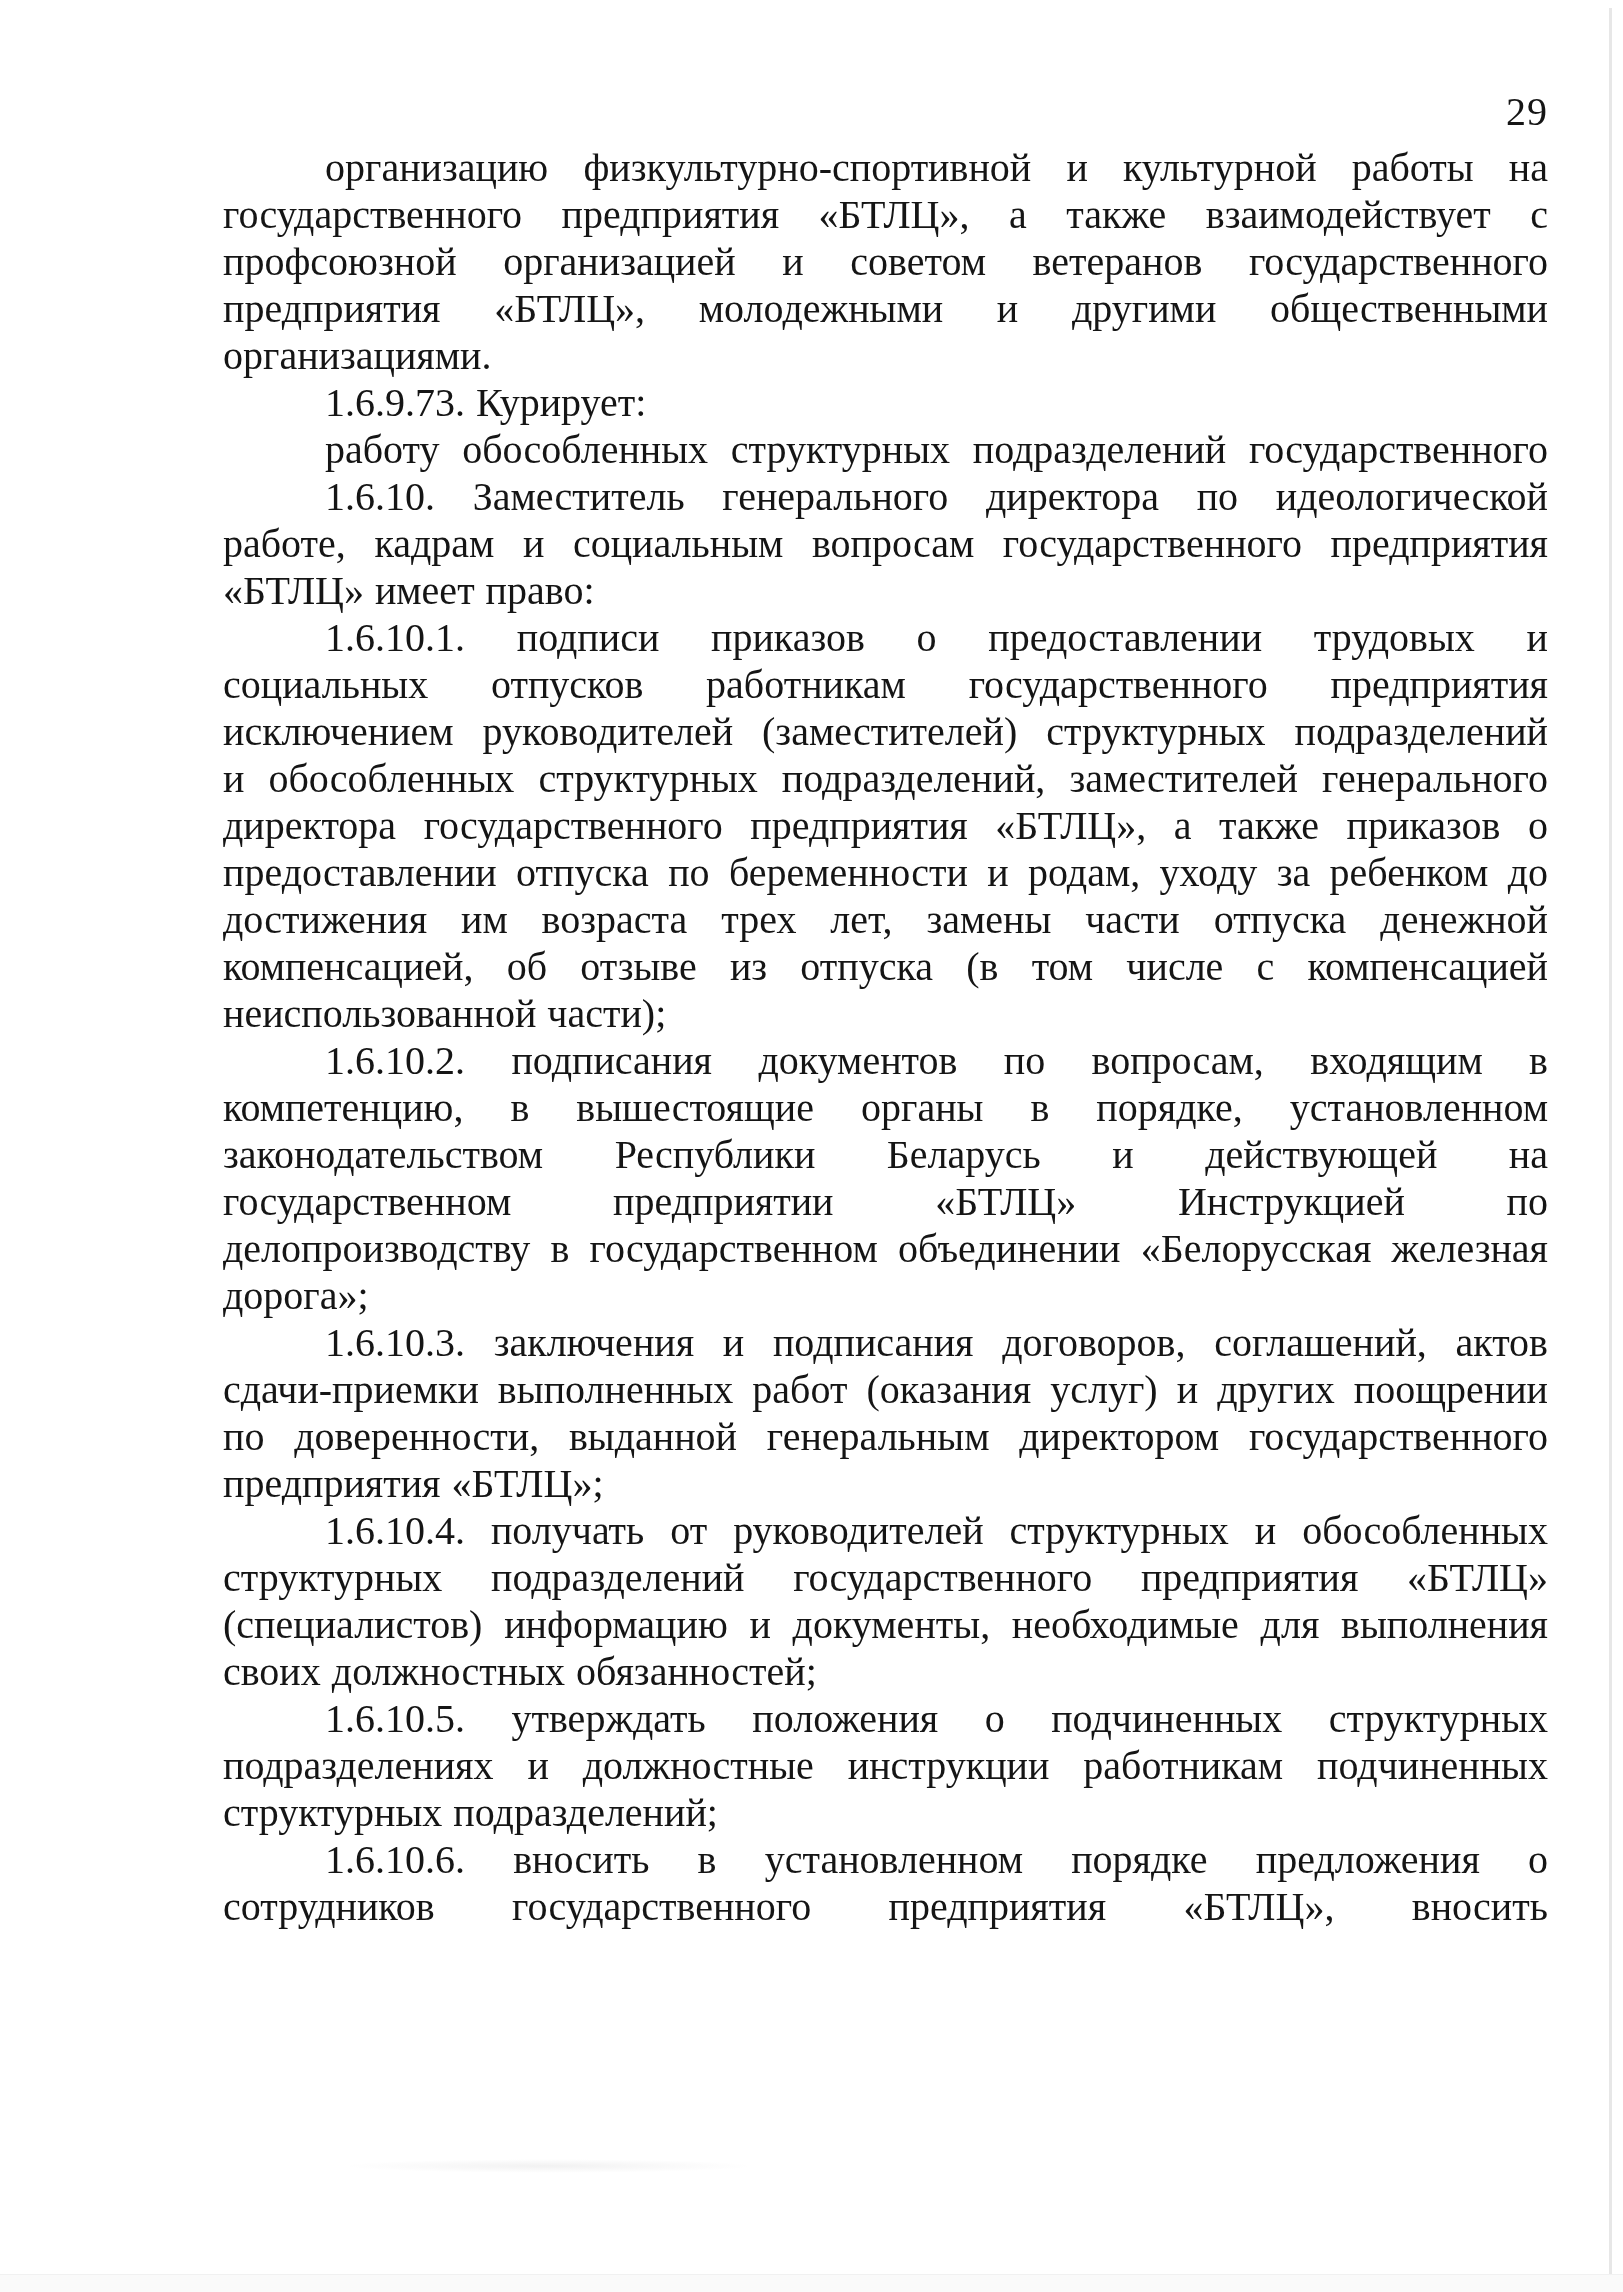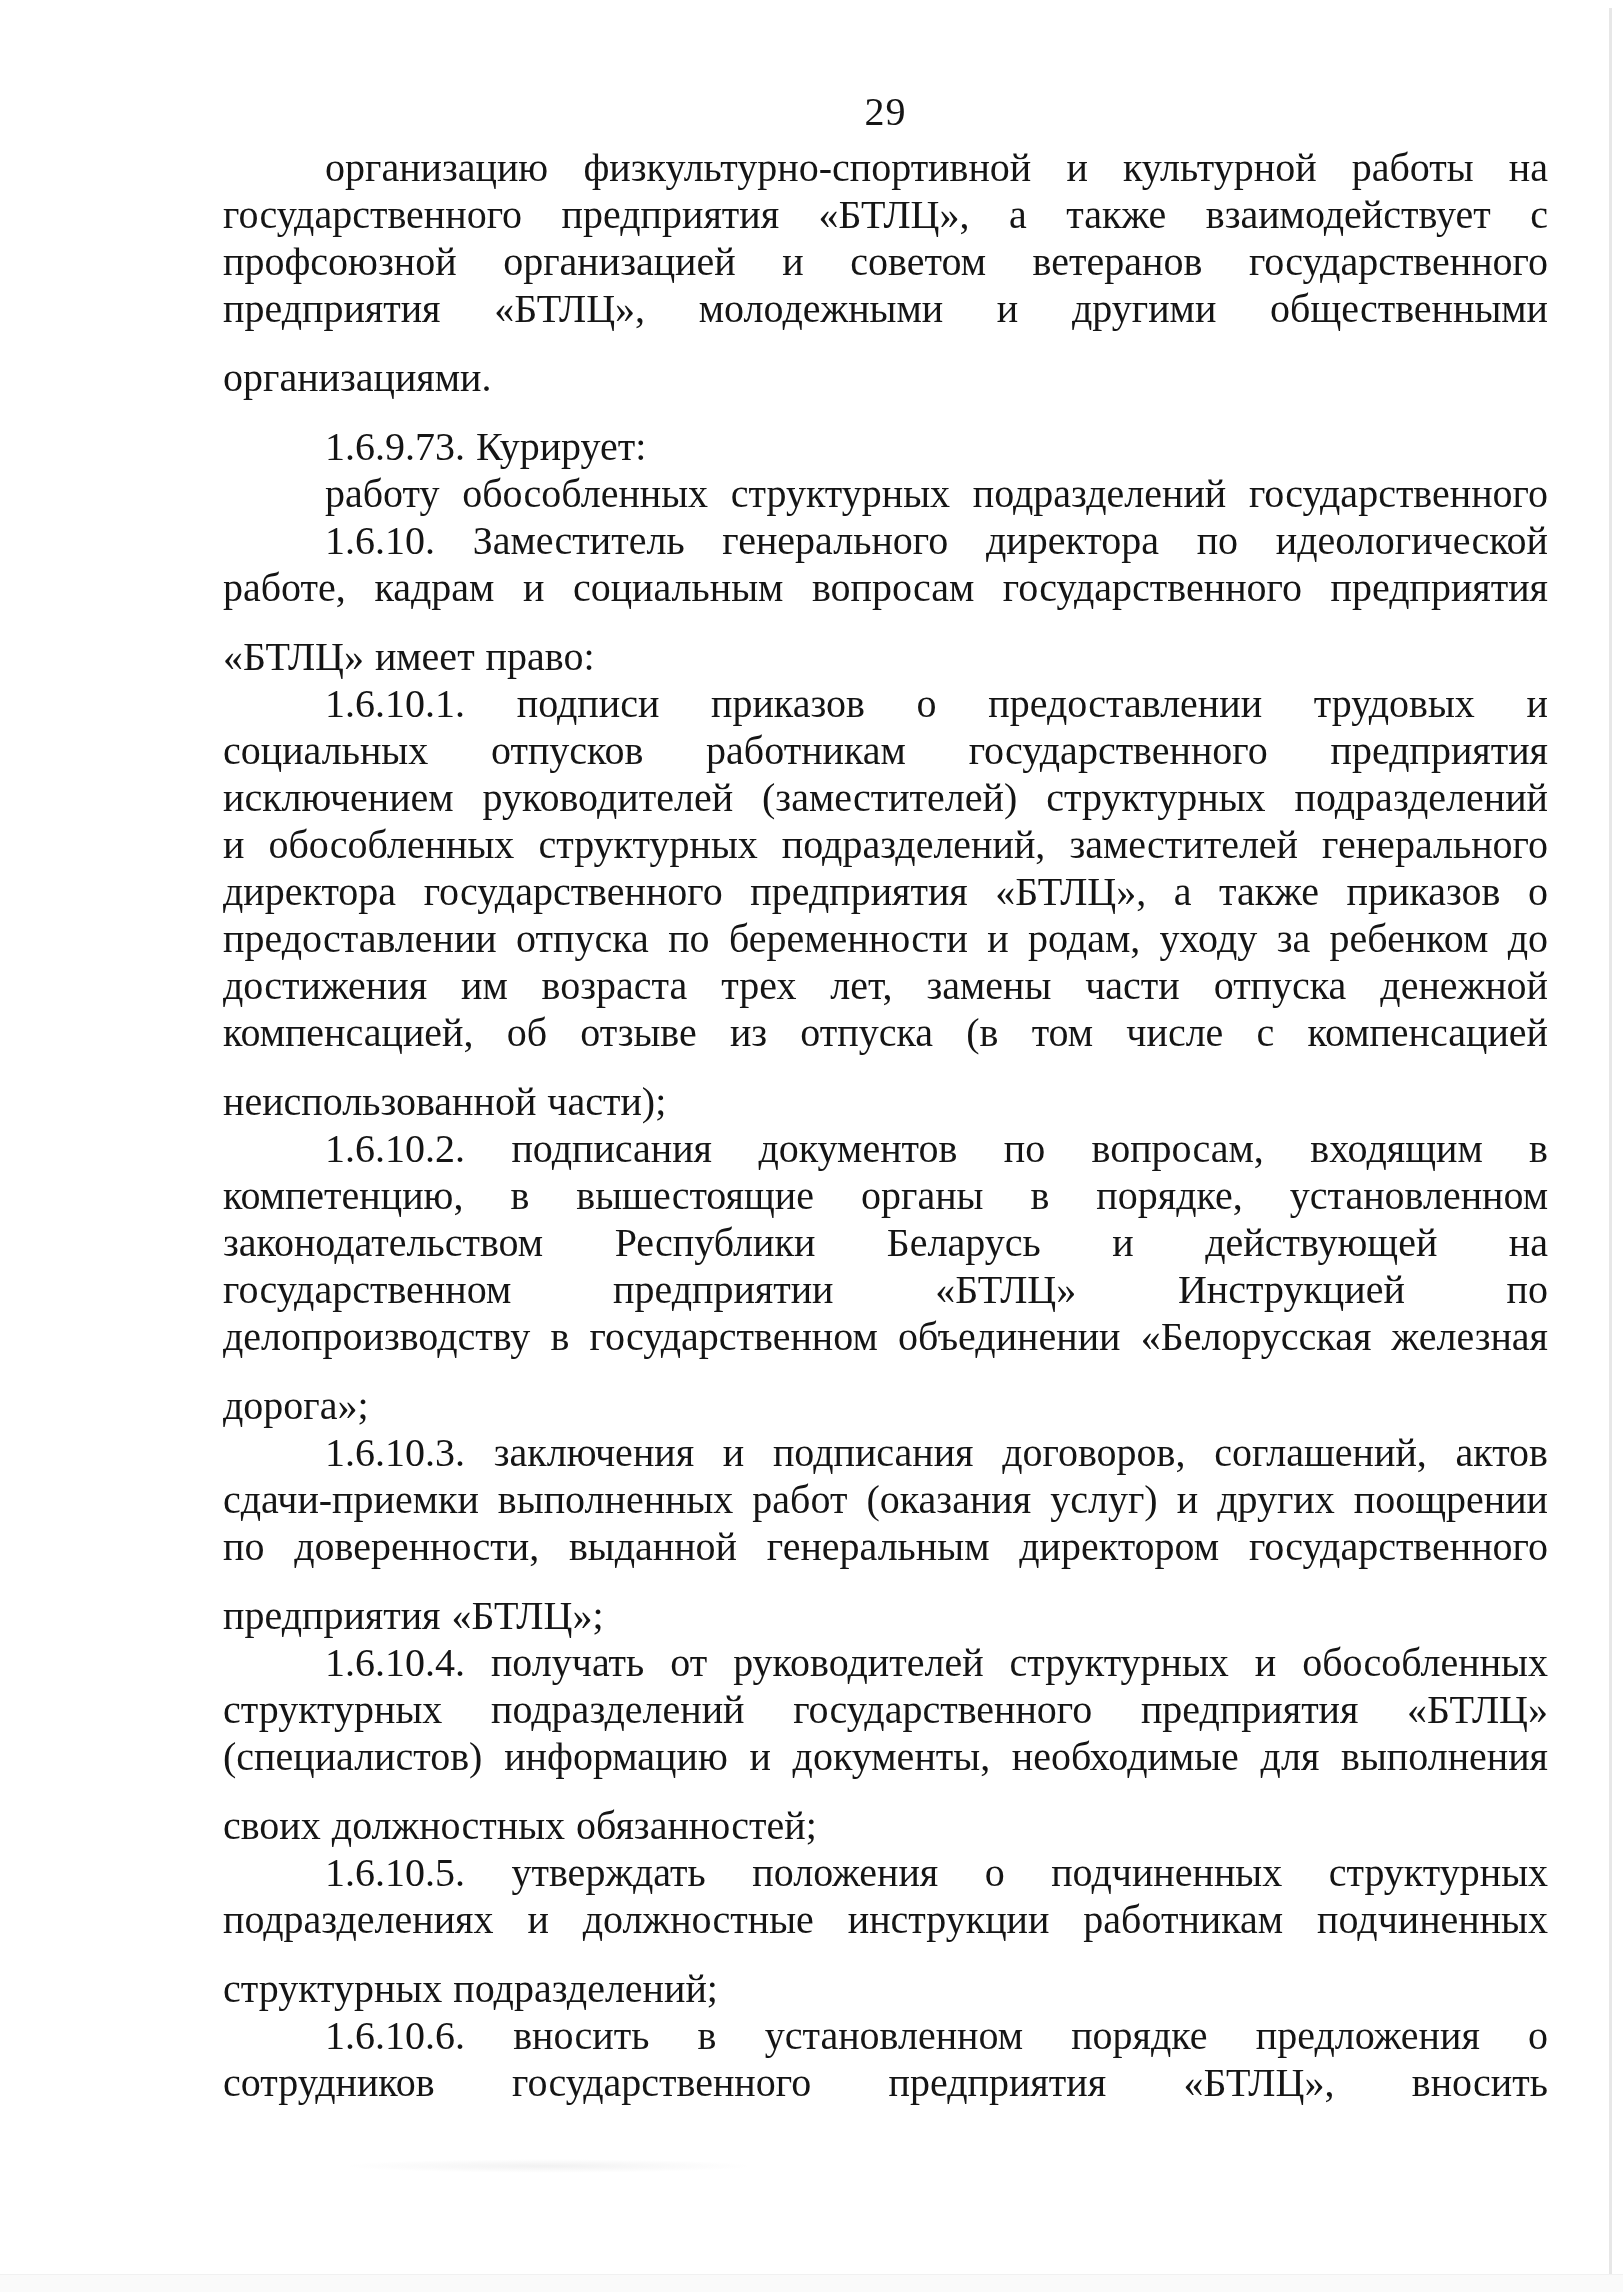--- a/index.html
+++ b/index.html
@@ -18,21 +18,21 @@
   .page {
     position: absolute;
     inset: 0;
     background: #ffffff;
   }
   .page-number {
     position: absolute;
     top: 88px;
     left: 223px;
     width: 1325px;
-    text-align: center;
+    text-align: right;
     font-size: 40px;
     line-height: 47px;
     letter-spacing: 1px;
   }
   .text-block {
     position: absolute;
     top: 144px;
     left: 223px;
     width: 1325px;
     font-family: Liberation Serif, serif;
@@ -42,21 +42,20 @@
     line-height: 47px;
     text-align: justify;
     text-align-last: justify;
     word-spacing: 1px;
   }
   .line.indent {
     text-indent: 102px;
   }
   .line.para-end {
     text-align-last: left;
-    margin-top: 22px;
   }
   
   .artifact-vline {
     position: absolute;
     left: 1609px;
     top: 7.8px;
     width: 2.9px;
     height: 2285px;
     background: #e7e7e7;
   }

